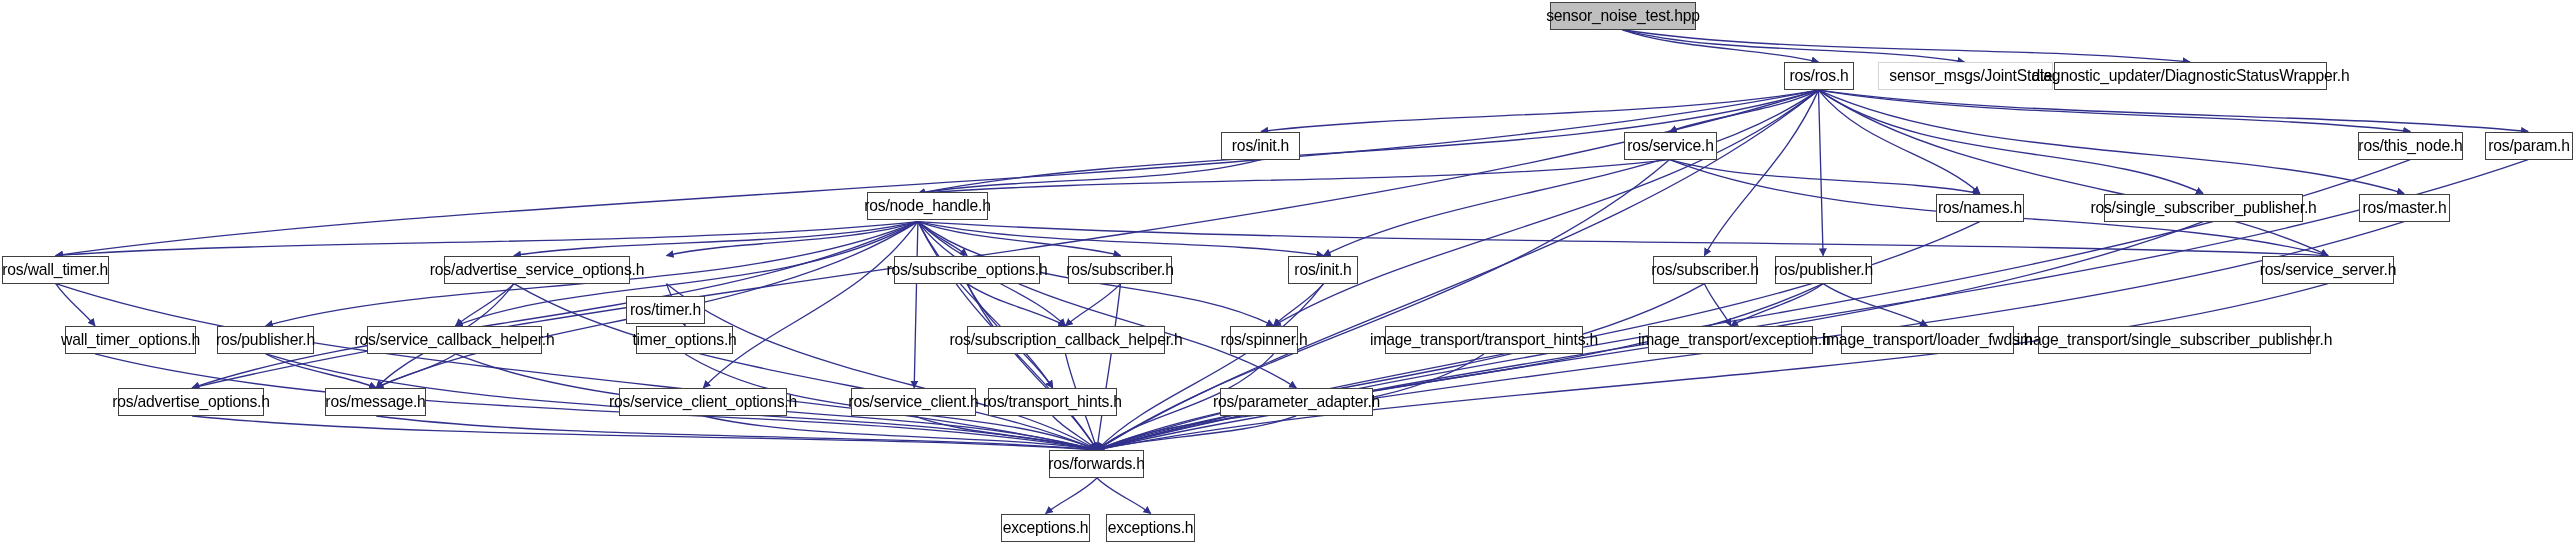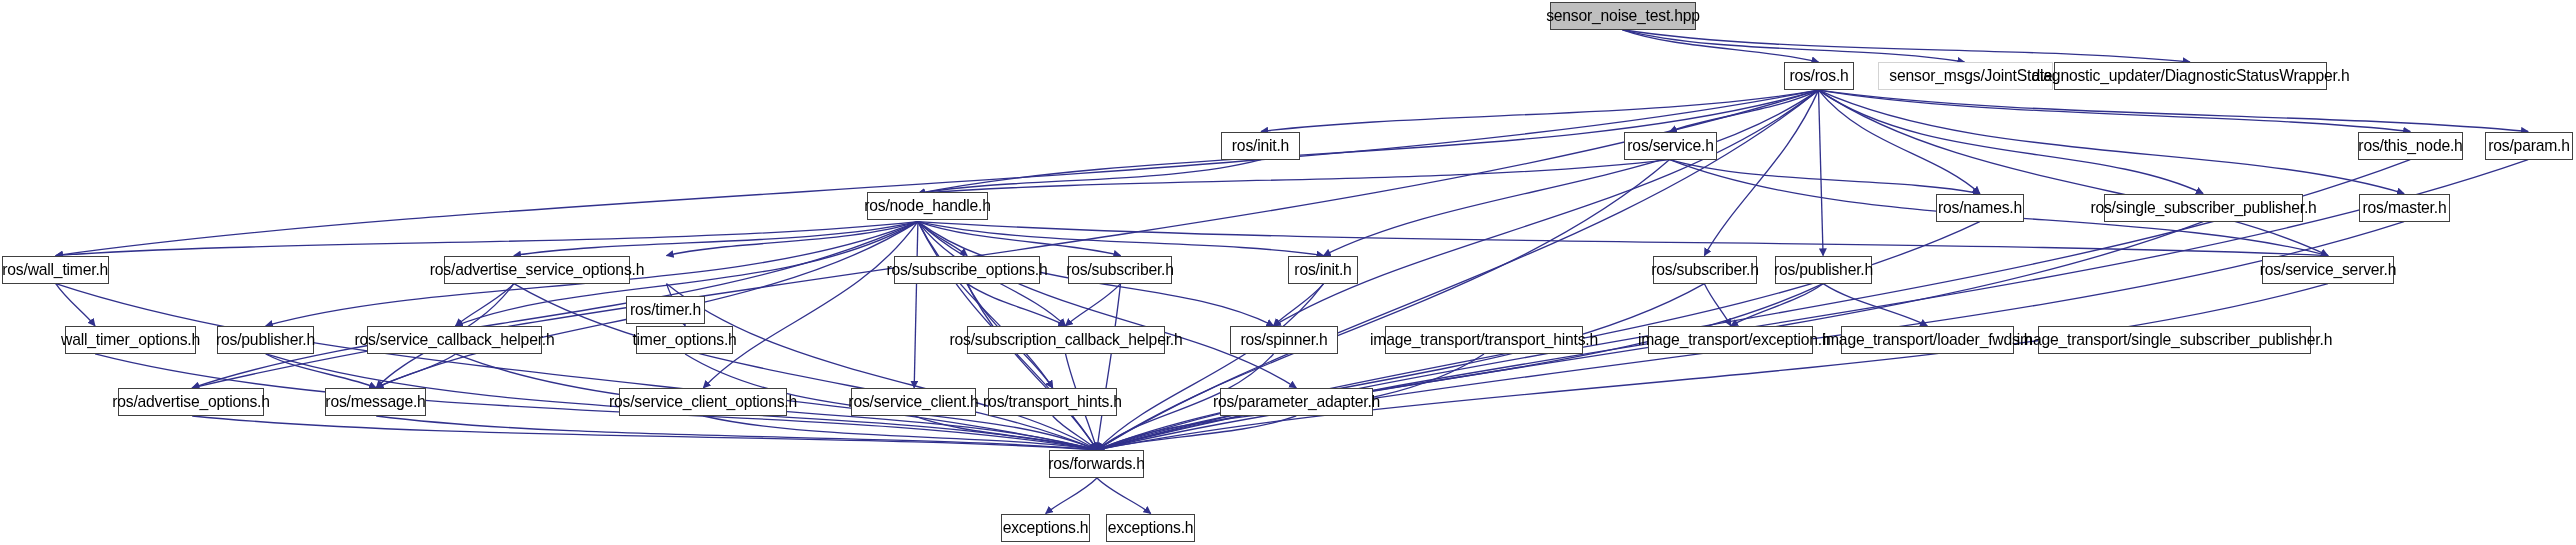--- a/index.html
+++ b/index.html
@@ -223,21 +223,21 @@
       </div>
       <div class="node" style="left: 367px; top: 326px; width: 175px;">
         <span class="node-label">ros/service_callback_helper.h</span>
       </div>
       <div class="node" style="left: 636px; top: 326px; width: 97px;">
         <span class="node-label">timer_options.h</span>
       </div>
       <div class="node" style="left: 967px; top: 326px; width: 198px;">
         <span class="node-label">ros/subscription_callback_helper.h</span>
       </div>
-      <div class="node" style="left: 1230px; top: 326px; width: 108px; text-align: center;">
+      <div class="node" style="left: 1230px; top: 326px; width: 68px; text-align: center;">
         <span class="node-label">ros/spinner.h</span>
       </div>
       <div class="node" style="left: 1385px; top: 326px; width: 198px;">
         <span class="node-label">image_transport/transport_hints.h</span>
       </div>
       <div class="node" style="left: 1648px; top: 326px; width: 165px; padding-left: 14px;">
         <span class="node-label">image_transport/exception.h</span>
       </div>
       <div class="node" style="left: 1841px; top: 326px; width: 173px;">
         <span class="node-label">image_transport/loader_fwds.h</span>

